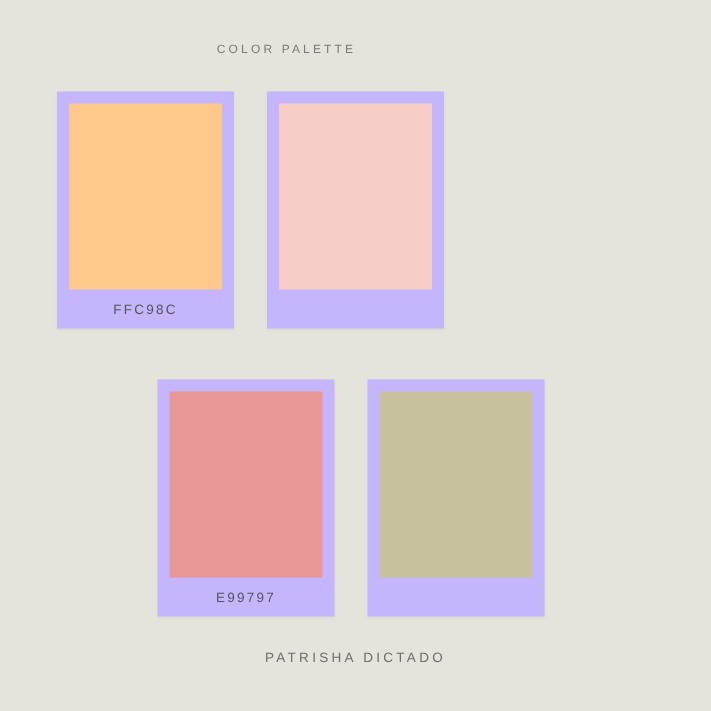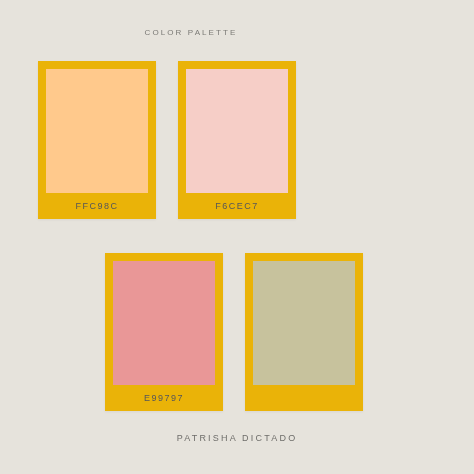--- a/index.html
+++ b/index.html
@@ -54,21 +54,21 @@
     top: 253px;
     left: 105px;
   }
   .row-top .swatch-card { margin-right: 22px; }
   .row-bottom .swatch-card { margin-right: 22px; }
   .row-top .swatch-card:last-child,
   .row-bottom .swatch-card:last-child { margin-right: 0; }
 
   .swatch-card {
     width: 118px;
-    background: #eab308;
+    background: #c4b5fd;
     padding: 8px 8px 0 8px;
     box-sizing: border-box;
     display: flex;
     flex-direction: column;
     box-shadow: 0 1px 2px rgba(120,115,105,0.10);
   }
   .swatch-chip {
     width: 102px;
     height: 124px;
     display: block;
@@ -93,21 +93,20 @@
   <div class="row row-top">
 
     <div class="swatch-card">
       <div class="swatch-chip" style="background: rgb(255, 201, 140);"></div>
       <div class="swatch-caption">FFC98C</div>
     </div>
 
 
     <div class="swatch-card">
       <div class="swatch-chip" style="background: rgb(246, 206, 199);"></div>
-      <div class="swatch-caption">F6CEC7</div>
     </div>
 
   </div>
 
   <div class="row row-bottom">
 
     <div class="swatch-card">
       <div class="swatch-chip" style="background: rgb(233, 151, 151);"></div>
       <div class="swatch-caption">E99797</div>
     </div>

